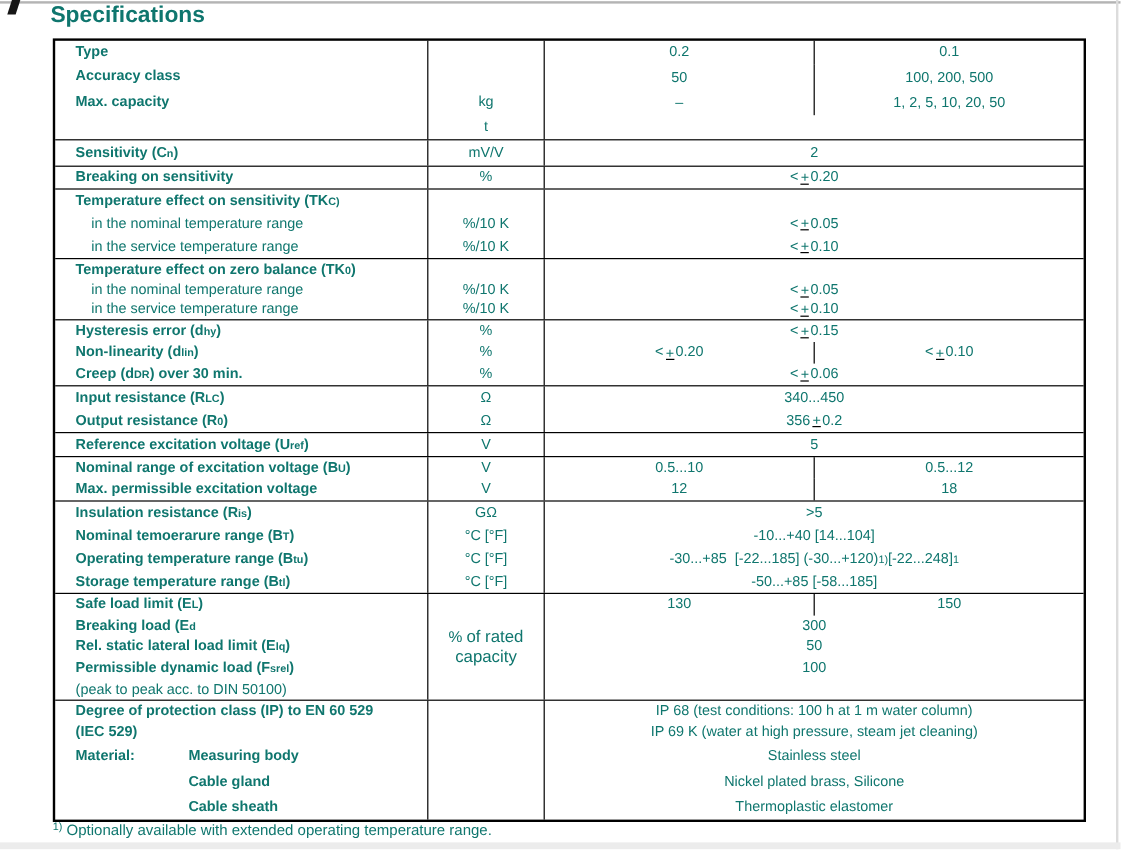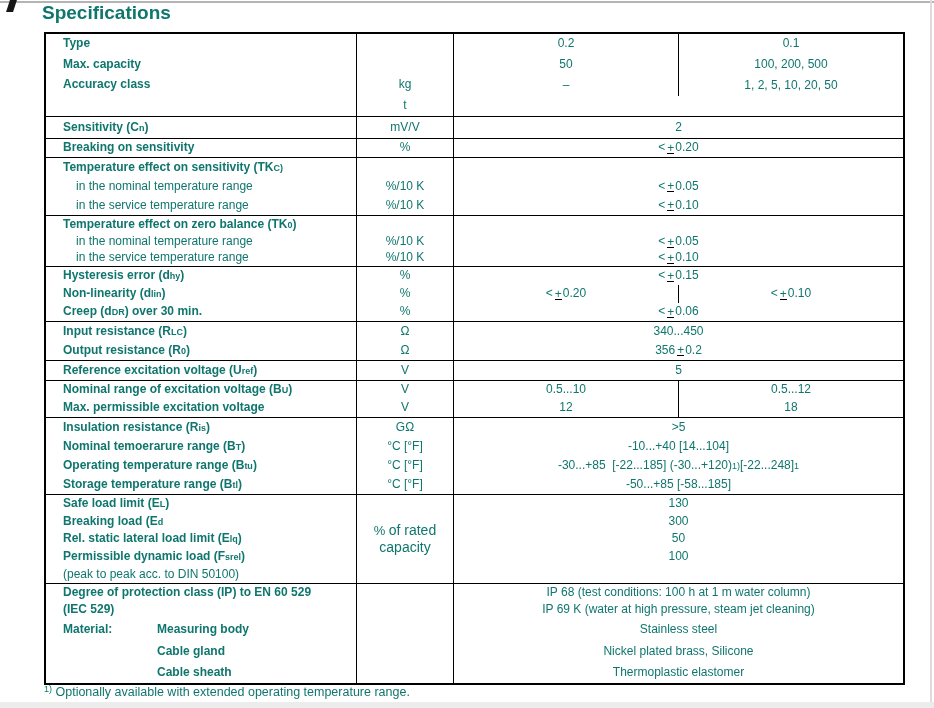--- a/index.html
+++ b/index.html
@@ -45,22 +45,22 @@
 <div class="page">
   <div class="top-rule"></div>
   <div class="corner-mark"></div>
   <h1 class="title">Specifications</h1>
 
   <div class="spec-table">
 
     <div class="grp first">
       <div class="c lab">
         <div class="ln h20">Type</div>
+        <div class="ln h20">Accuracy class</div>
         <div class="ln h21">Max. capacity</div>
-        <div class="ln h20">Accuracy class</div>
         <div class="ln h21"></div>
       </div>
       <div class="c unit">
         <div class="ln h20"></div>
         <div class="ln h20"></div>
         <div class="ln h21">kg</div>
         <div class="ln h21">t</div>
       </div>
       <div class="c val">
         <div class="ln h20 split">
@@ -235,20 +235,21 @@
         <div class="ln h18">Rel. static lateral load limit (E<sub>lq</sub>)</div>
         <div class="ln h18">Permissible dynamic load (F<sub>srel</sub>)</div>
         <div class="ln h17 norm">(peak to peak acc. to DIN 50100)</div>
       </div>
       <div class="c unit">
         <div class="unitblock"><span class="pct">%</span> <span class="sm">of rated</span><br><span class="sm">capacity</span></div>
       </div>
       <div class="c val">
         <div class="ln h18 split">
           <div class="half">130</div>
+          <div class="half dv">150</div>
         </div>
         <div class="ln h17">300</div>
         <div class="ln h18">50</div>
         <div class="ln h18">100</div>
         <div class="ln h17"></div>
       </div>
     </div>
 
     <div class="grp">
       <div class="c lab">

